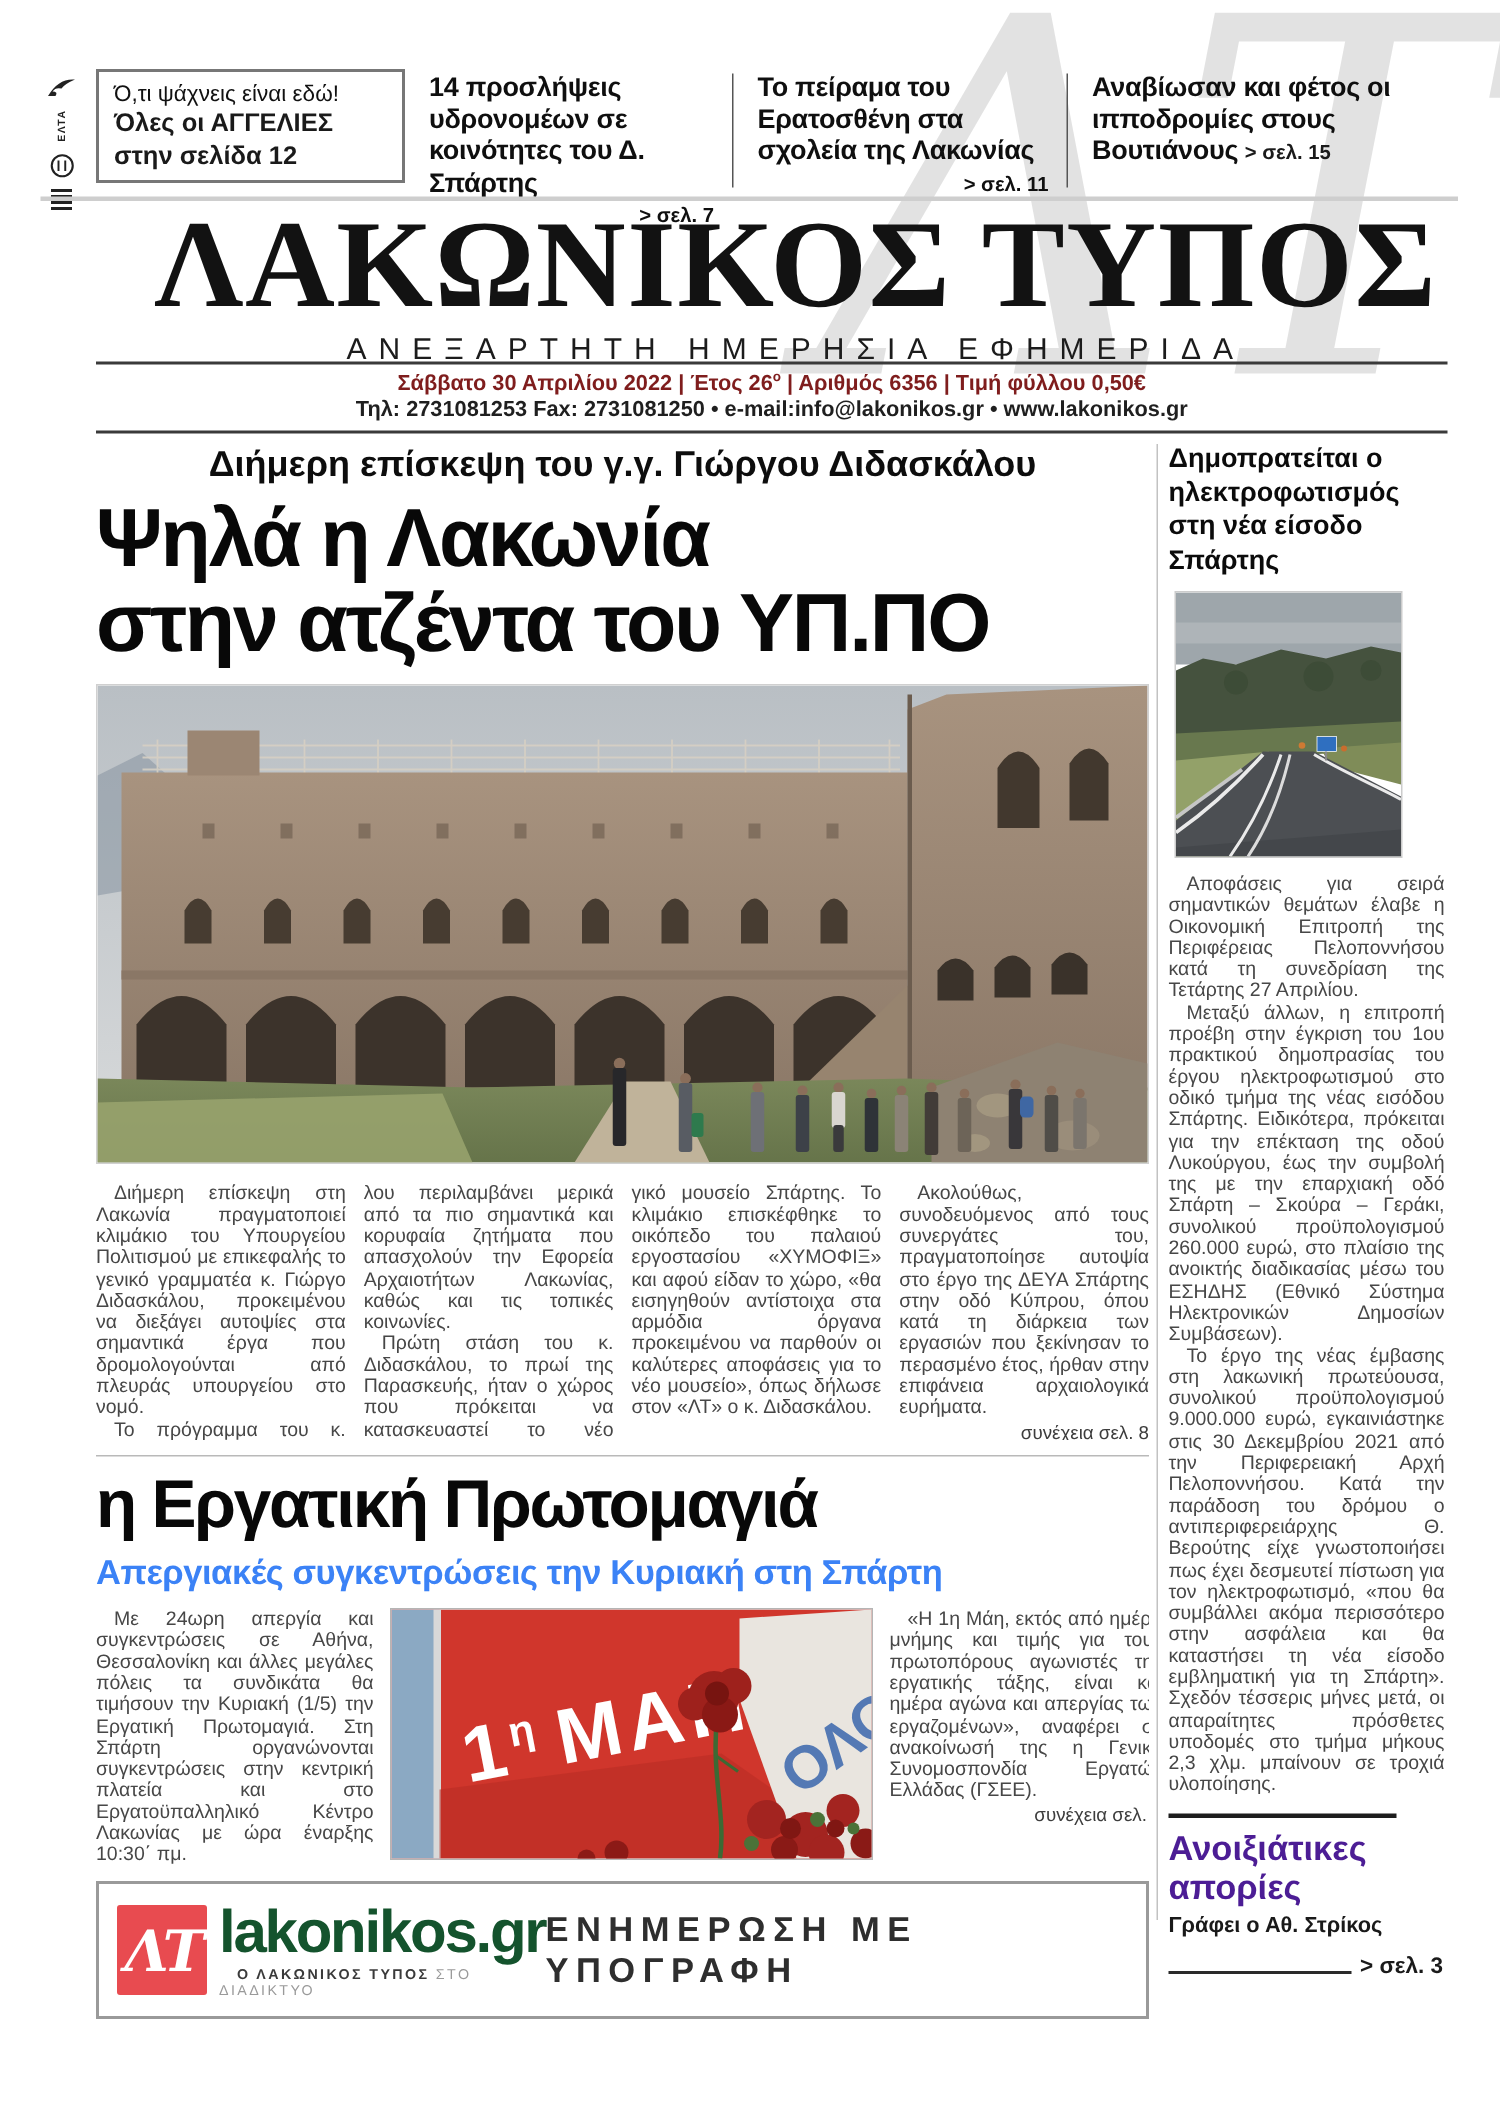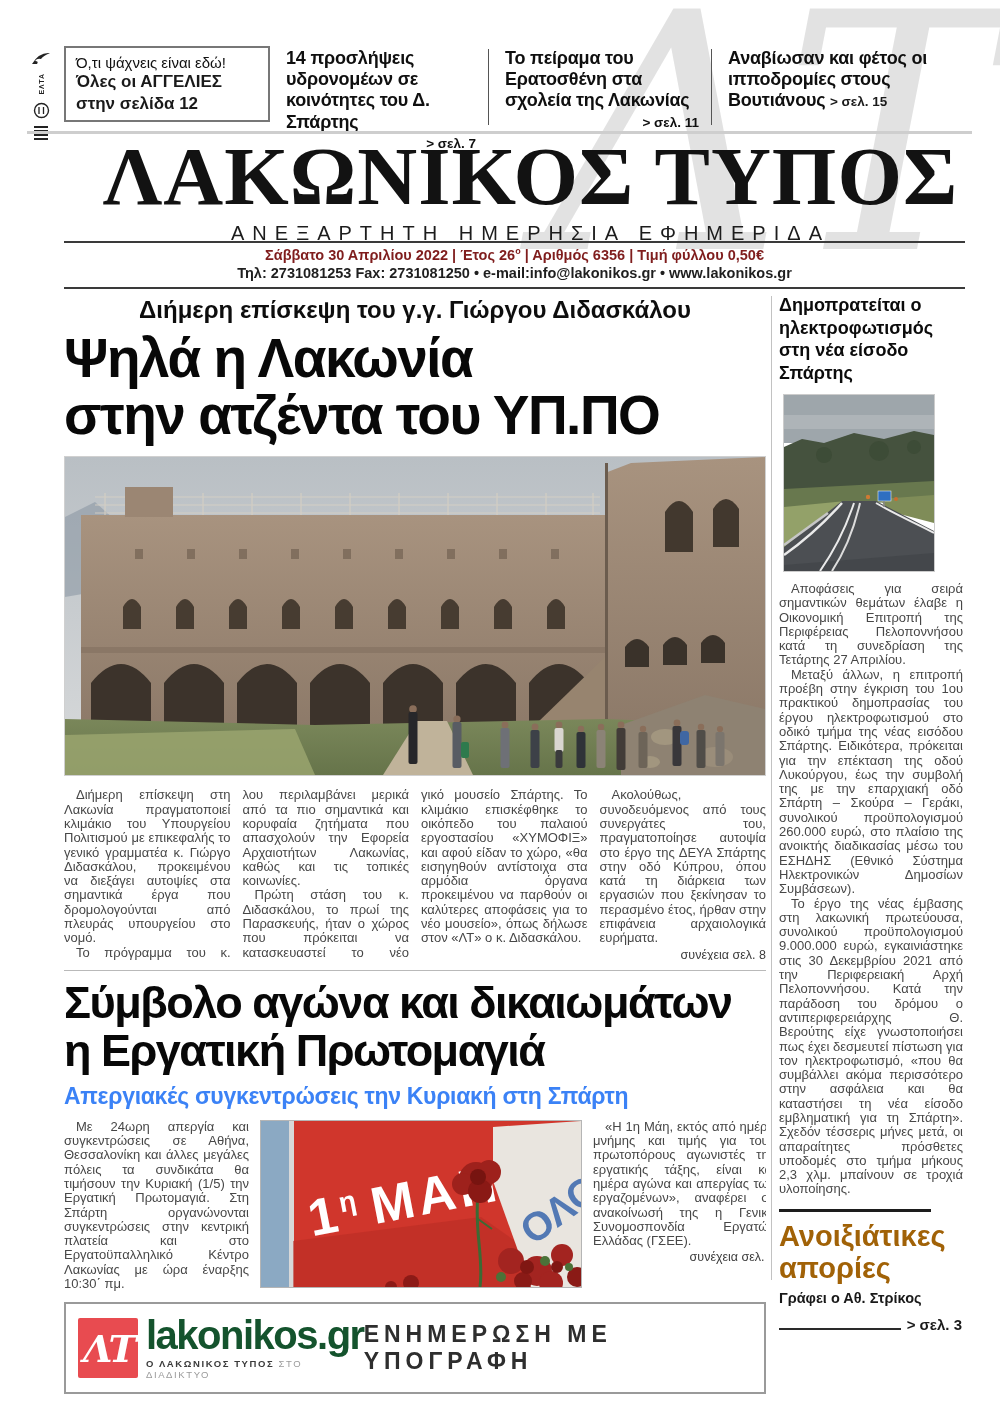--- a/index.html
+++ b/index.html
@@ -74,32 +74,32 @@
   .may-photo{flex:none;}
   .may-photo svg{display:block;border:1px solid #b5b5b5;}
 
   
   .footer-banner{margin-top:10px;border:2px solid #9a9a9a;height:92px;display:flex;align-items:center;
                  box-sizing:border-box;padding:0 30px 0 12px;}
   .logo-square{width:60px;height:60px;flex:none;}
   .logo-textcol{margin-left:8px;}
   .logo-name{font-size:40px;font-weight:800;letter-spacing:-1.5px;color:#14532d;line-height:1;}
   .logo-tagline{font-size:9.5px;letter-spacing:1.6px;margin-top:3px;}
-  .tag-strong{color:#3a3a3a;font-weight:700;}
+  .tag-strong{color:#3a3a3a;font-weight:700;margin-left:12px;}
   .tag-light{color:#9a9a9a;}
   .slogan{margin-left:auto;margin-right:26px;font-size:23px;letter-spacing:5px;font-weight:600;color:#2e2e2e;}
 
   
   .sidebar{position:absolute;left:779px;top:294px;width:184px;}
   .sidebar h3{margin:0 0 10px;font-size:18px;line-height:1.25;font-weight:700;color:#0b0b0b;}
   .road-photo{margin:4px 0 10px 4px;width:150px;}
   .road-photo svg{display:block;border:1px solid #cccccc;}
   .sidebar .bt p{margin:0;}
   .col-teaser{margin-top:12px;border-top:3px solid #1d1d1d;width:152px;padding-top:8px;}
-  .ct-title{font-size:29px;font-weight:800;line-height:1.12;color:#a16207;}
+  .ct-title{font-size:23px;font-weight:800;line-height:1.12;color:#4c1d95;}
   .ct-author{font-size:14.5px;font-weight:700;margin-top:5px;color:#191919;}
   .ct-pageline{display:flex;align-items:flex-end;margin-top:10px;width:183px;}
   .ct-line{flex:1;border-bottom:2px solid #2a2a2a;margin-bottom:3px;}
   .ct-page{font-size:15px;font-weight:700;margin-left:6px;white-space:nowrap;}
 </style>
 </head>
 <body>
 
 <div class="page" data-interactable="false">
 
@@ -294,21 +294,20 @@
         <p data-interactable="false">γικό μουσείο Σπάρτης. Το κλιμάκιο επισκέφθηκε το οικόπεδο του παλαιού εργοστασίου «ΧΥΜΟΦΙΞ» και αφού είδαν το χώρο, «θα εισηγηθούν αντίστοιχα στα αρμόδια όργανα προκειμένου να παρθούν οι καλύτερες αποφάσεις για το νέο μουσείο», όπως δήλωσε στον «ΛΤ» ο κ. Διδασκάλου.</p>
       </div>
       <div class="col" data-interactable="false">
         <p class="indent" data-interactable="false">Ακολούθως, συνοδευόμενος από τους συνεργάτες του, πραγματοποίησε αυτοψία στο έργο της ΔΕΥΑ Σπάρτης στην οδό Κύπρου, όπου κατά τη διάρκεια των εργασιών που ξεκίνησαν το περασμένο έτος, ήρθαν στην επιφάνεια αρχαιολογικά ευρήματα.</p>
         <div class="cont" data-interactable="false">συνέχεια σελ. 8</div>
       </div>
     </div>
 
     <section class="second-article" data-interactable="false">
       <h2 class="sa-headline" data-interactable="false">
-        <span data-interactable="false">Σύμβολο αγώνα και δικαιωμάτων</span>
         <span data-interactable="false">η Εργατική Πρωτομαγιά</span>
       </h2>
       <div class="sa-sub" data-interactable="false">Απεργιακές συγκεντρώσεις την Κυριακή στη Σπάρτη</div>
       <div class="sa-row">
         <div class="sa-colL bt" data-interactable="false">
           <p class="indent" data-interactable="false">Με 24ωρη απεργία και συγκεντρώσεις σε Αθήνα, Θεσσαλονίκη και άλλες μεγάλες πόλεις τα συνδικάτα θα τιμήσουν την Κυριακή (1/5) την Εργατική Πρωτομαγιά. Στη Σπάρτη οργανώνονται συγκεντρώσεις στην κεντρική πλατεία και στο Εργατοϋπαλληλικό Κέντρο Λακωνίας με ώρα έναρξης 10:30΄ πμ.</p>
         </div>
         <figure class="may-photo" data-interactable="false">
           <svg width="320" height="166" viewBox="0 0 320 166" preserveAspectRatio="none">
             <rect width="320" height="166" fill="#d0362c"></rect>

